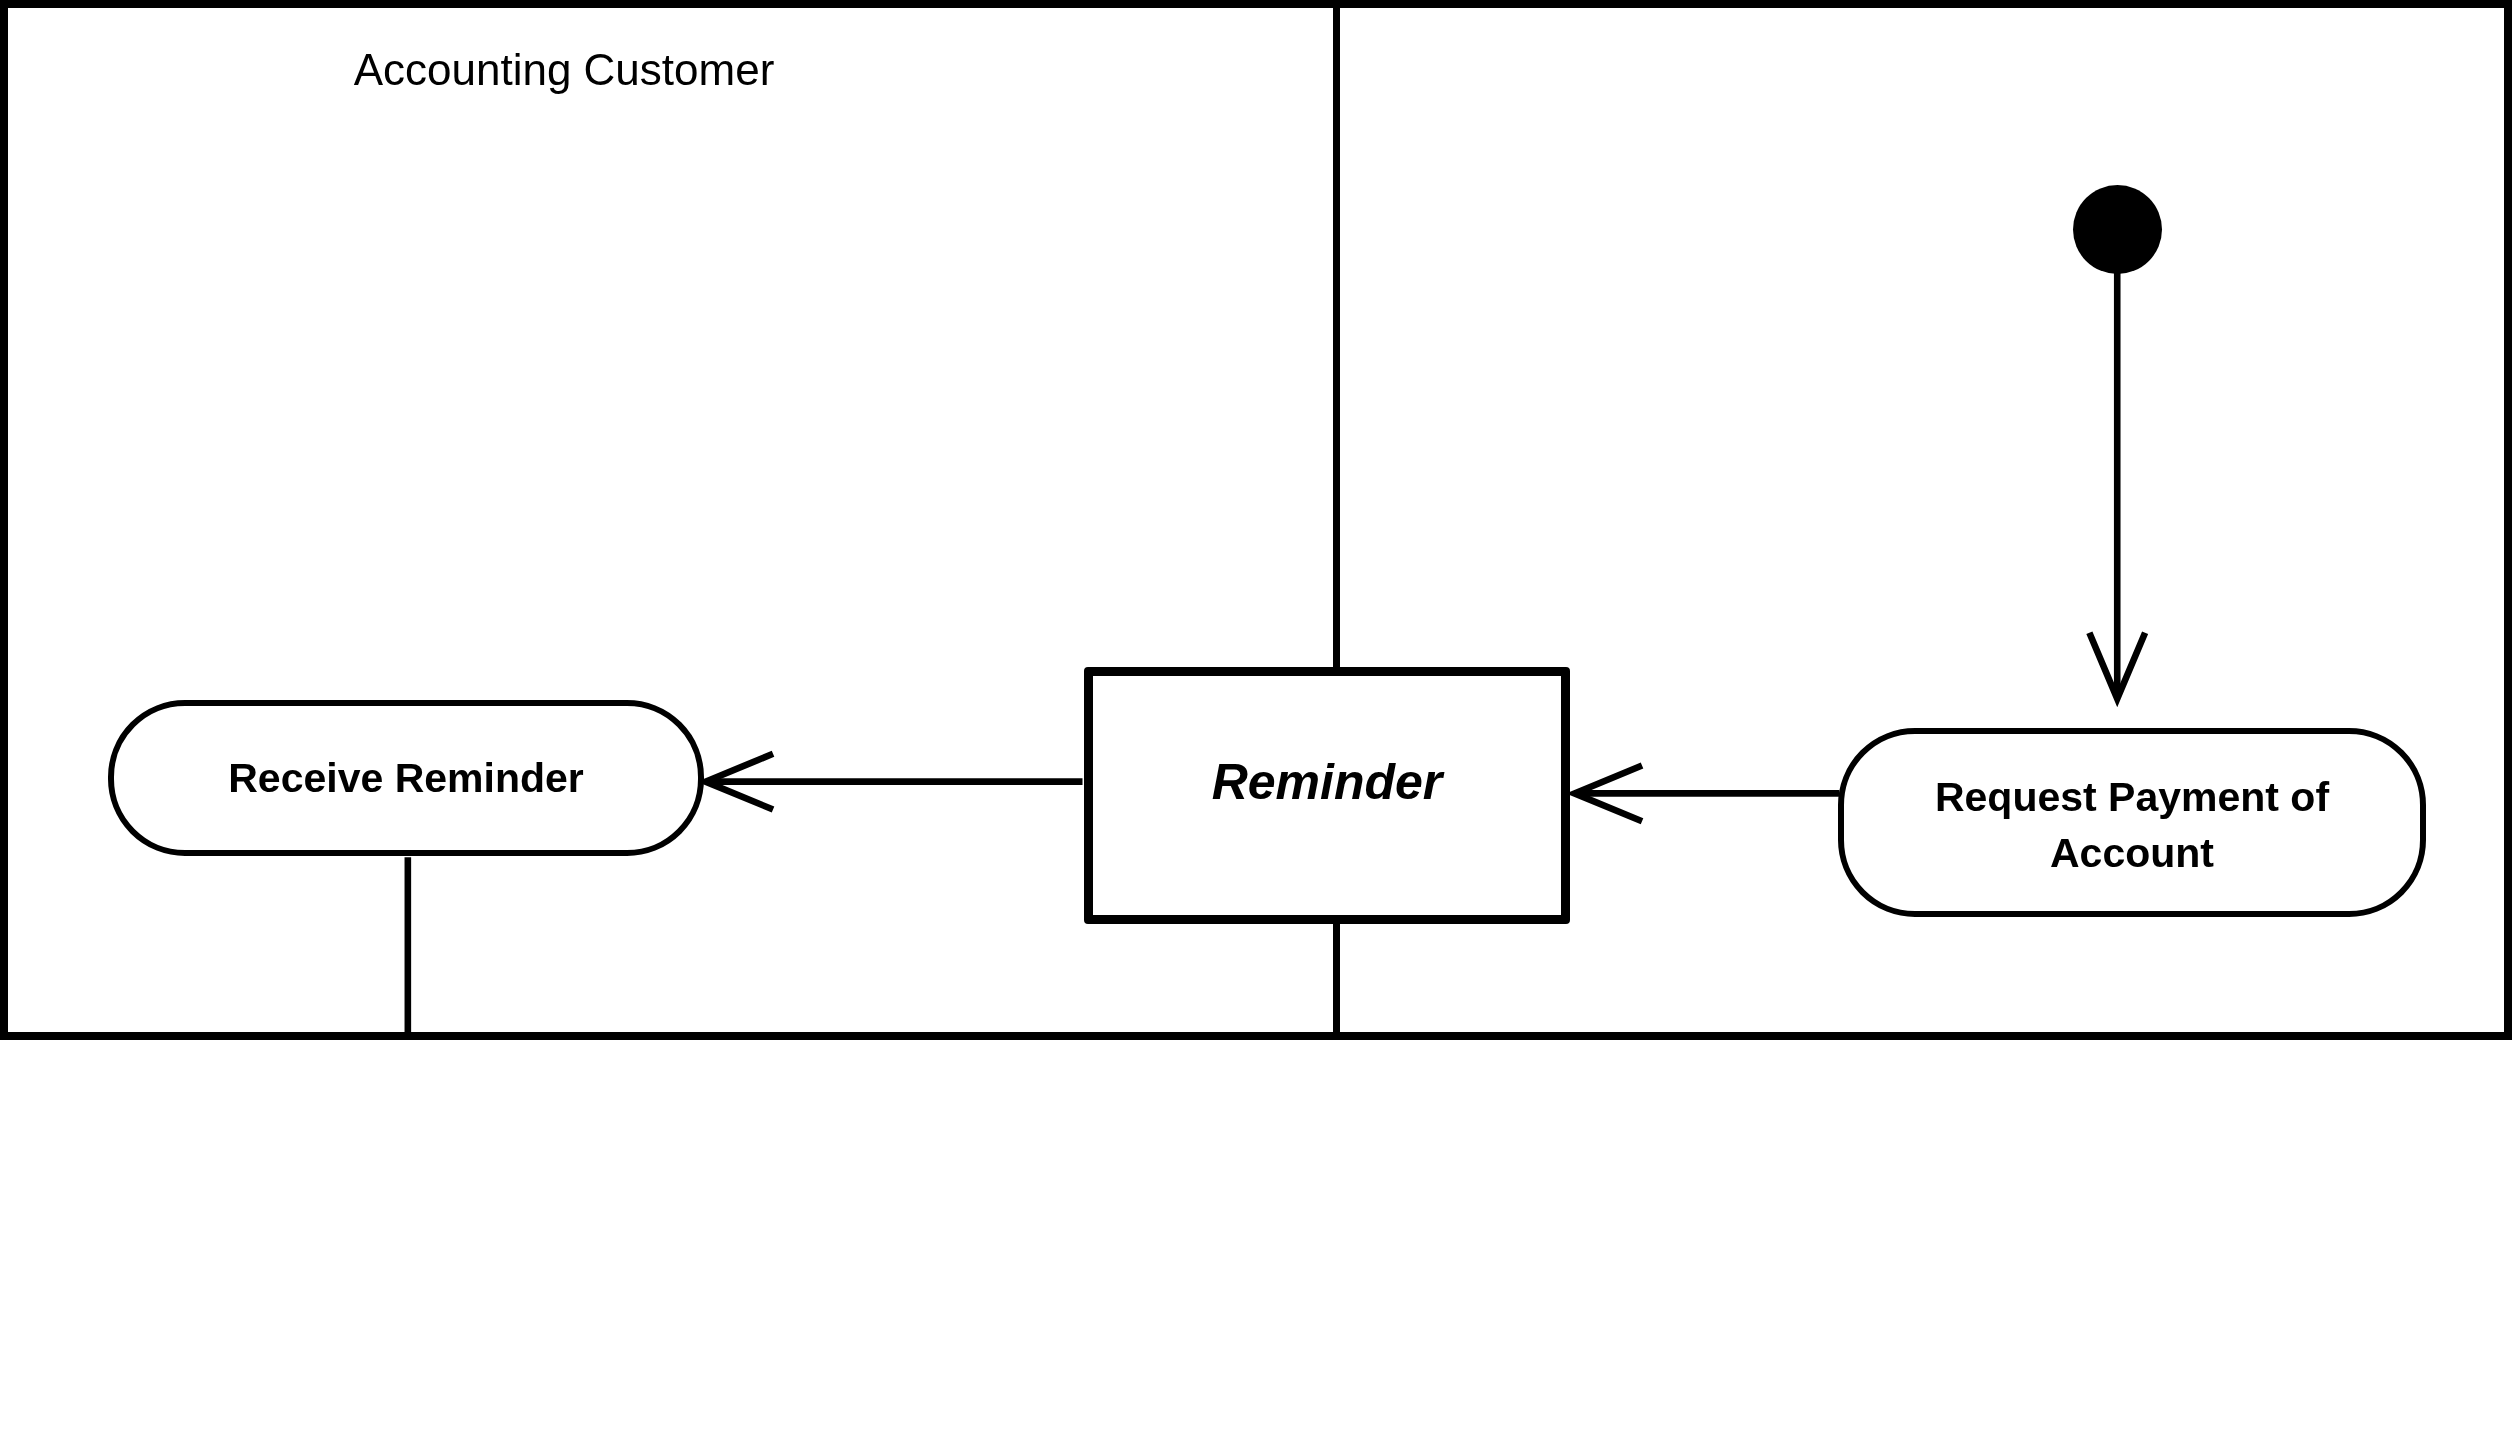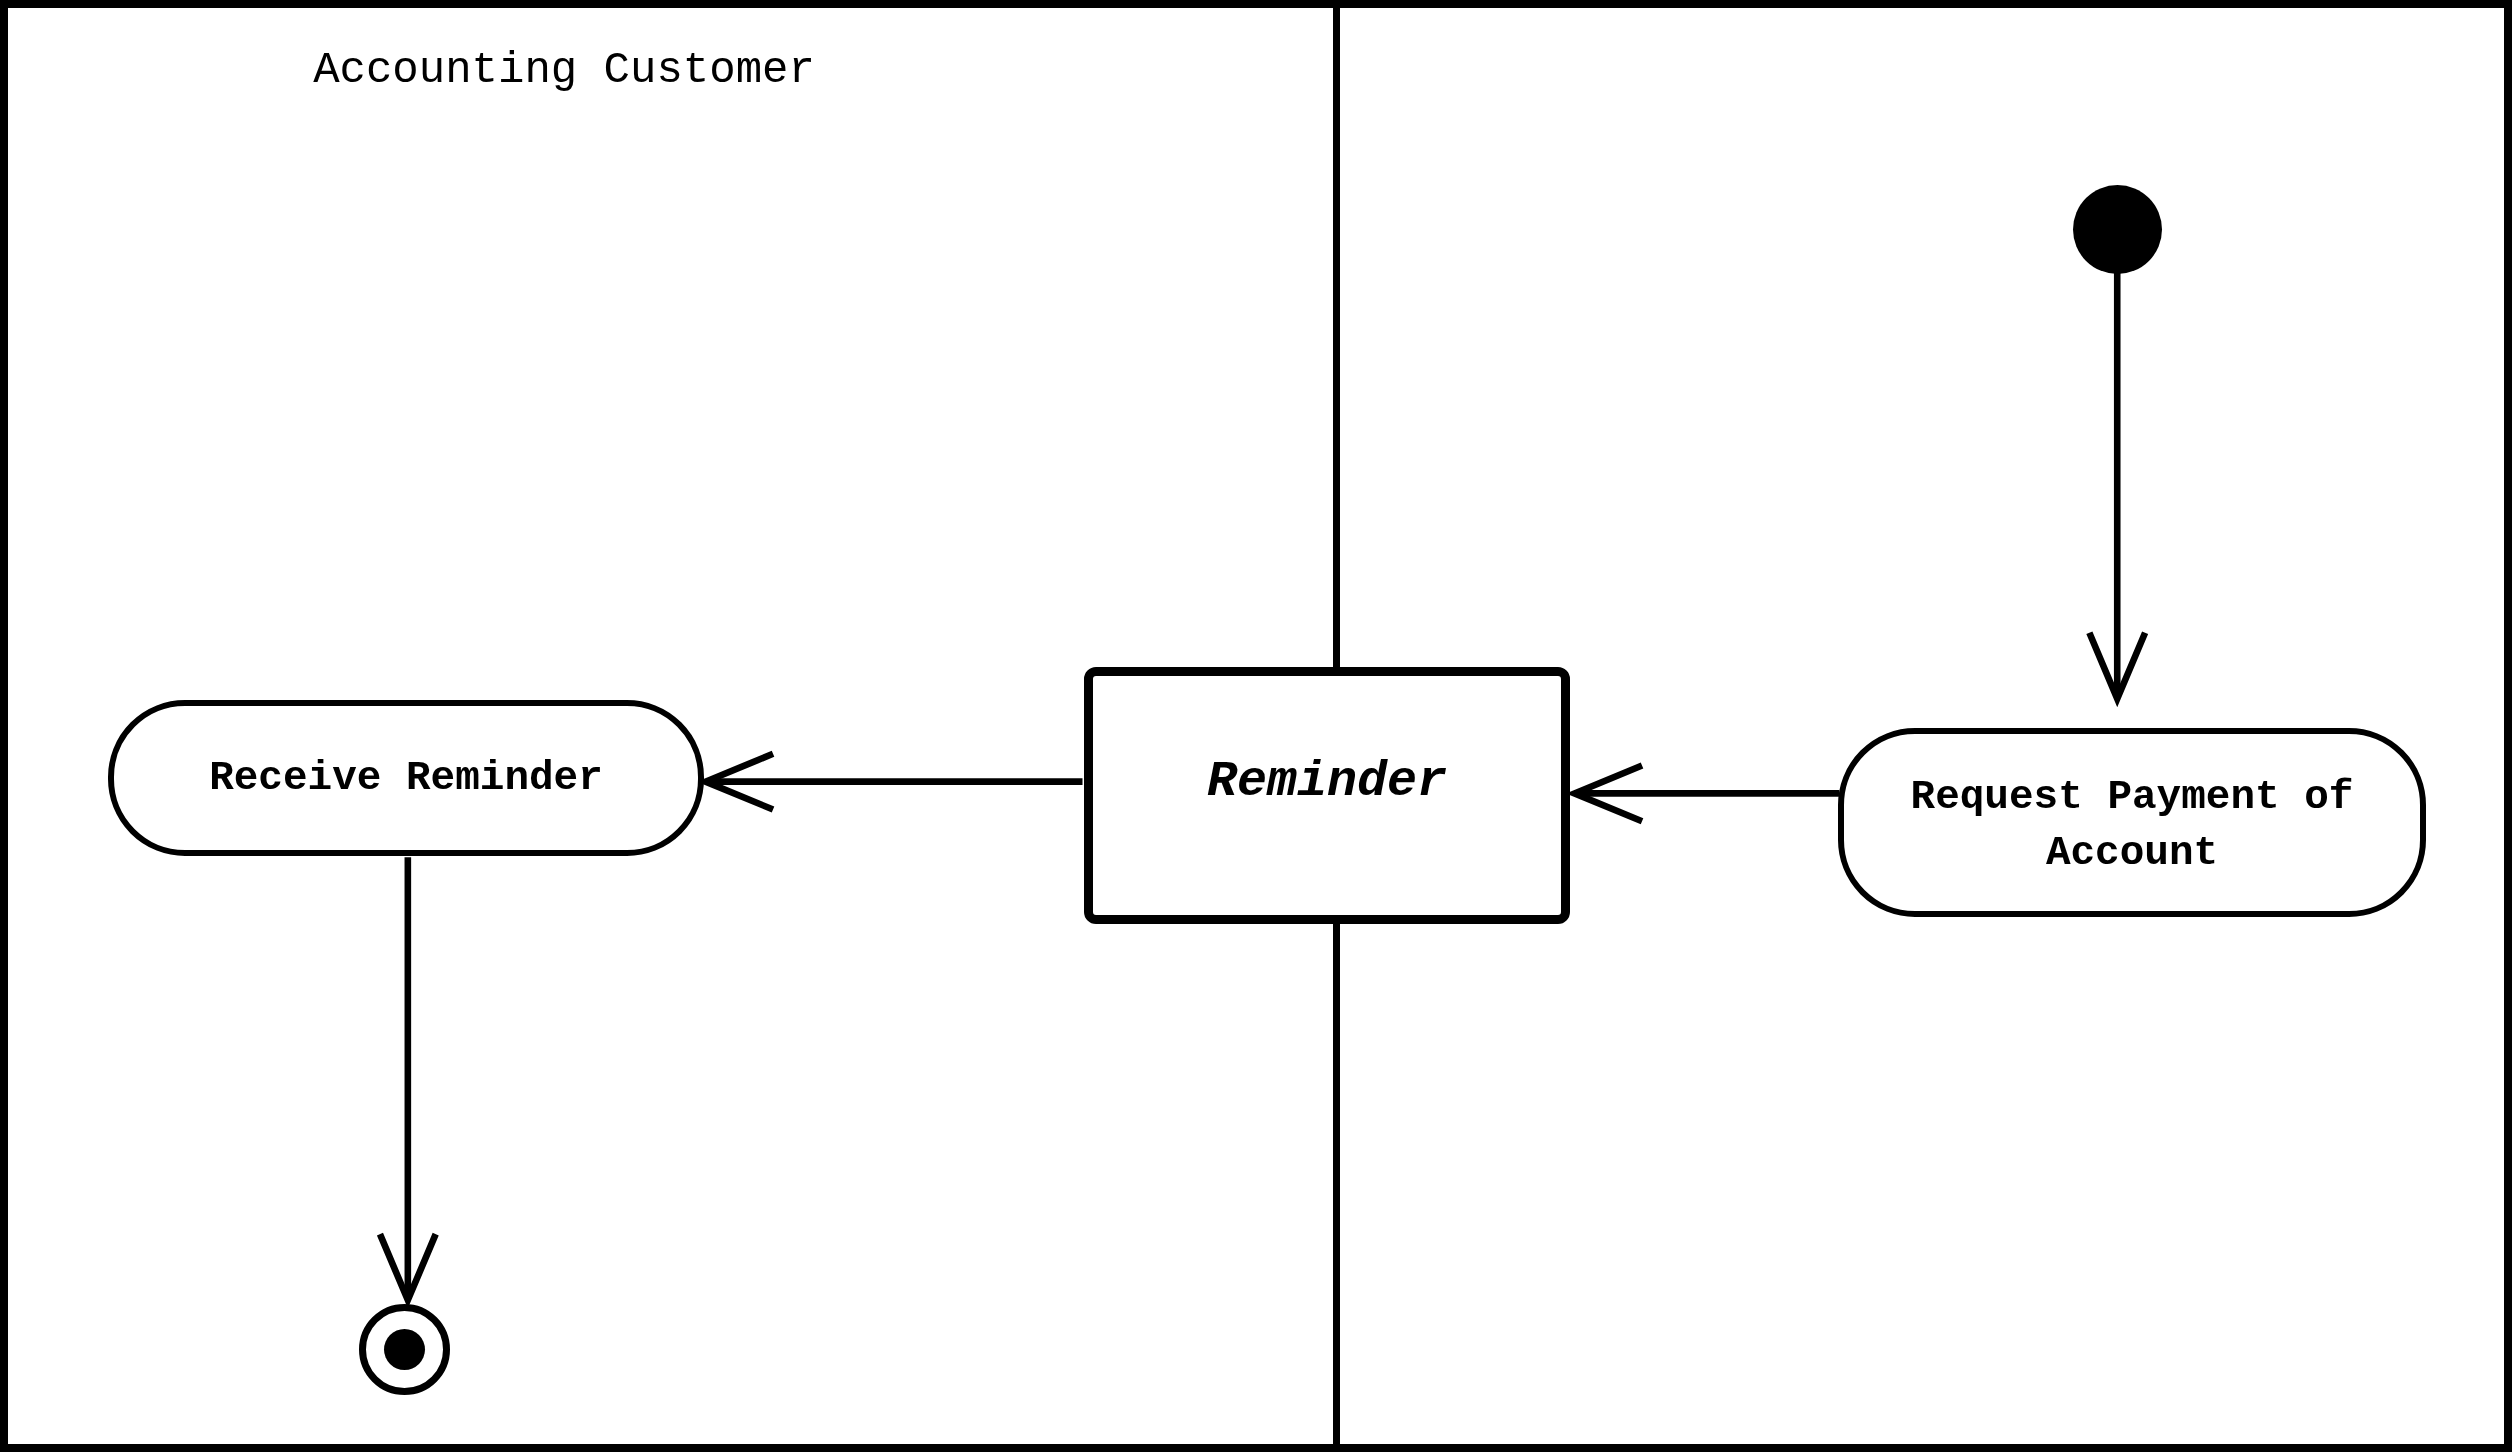--- a/index.html
+++ b/index.html
@@ -3,26 +3,26 @@
 <meta charset="utf-8">
 <style>
   html, body {
     margin: 0;
     padding: 0;
     background: #ffffff;
   }
   .canvas {
     position: relative;
     width: 2512px;
-    height: 1452px;
+    height: 1040px;
     background: #ffffff;
     box-sizing: border-box;
     border: 8.8px solid #000000;
     overflow: hidden;
-    font-family: Liberation Mono, monospace;
+    font-family: Liberation Sans, sans-serif;
     color: #000000;
   }
   .lane-divider {
     position: absolute;
     left: 1325px;
     top: 0;
     width: 7.3px;
     height: 1452px;
     background: #000000;
   }
@@ -77,21 +77,21 @@
     padding: 0 37px;
     align-items: flex-start;
     padding-top: 35px;
   }
   .node.object.reminder {
     left: 1076px;
     top: 659px;
     width: 486px;
     height: 257px;
     border: 9.5px solid #000000;
-    border-radius: 12px;
+    border-radius: 4px;
     font-weight: 700;
     font-style: italic;
     font-size: 50px;
     padding-bottom: 28px;
   }
   .initial-node {
     position: absolute;
     left: 2065px;
     top: 177px;
     width: 89px;

